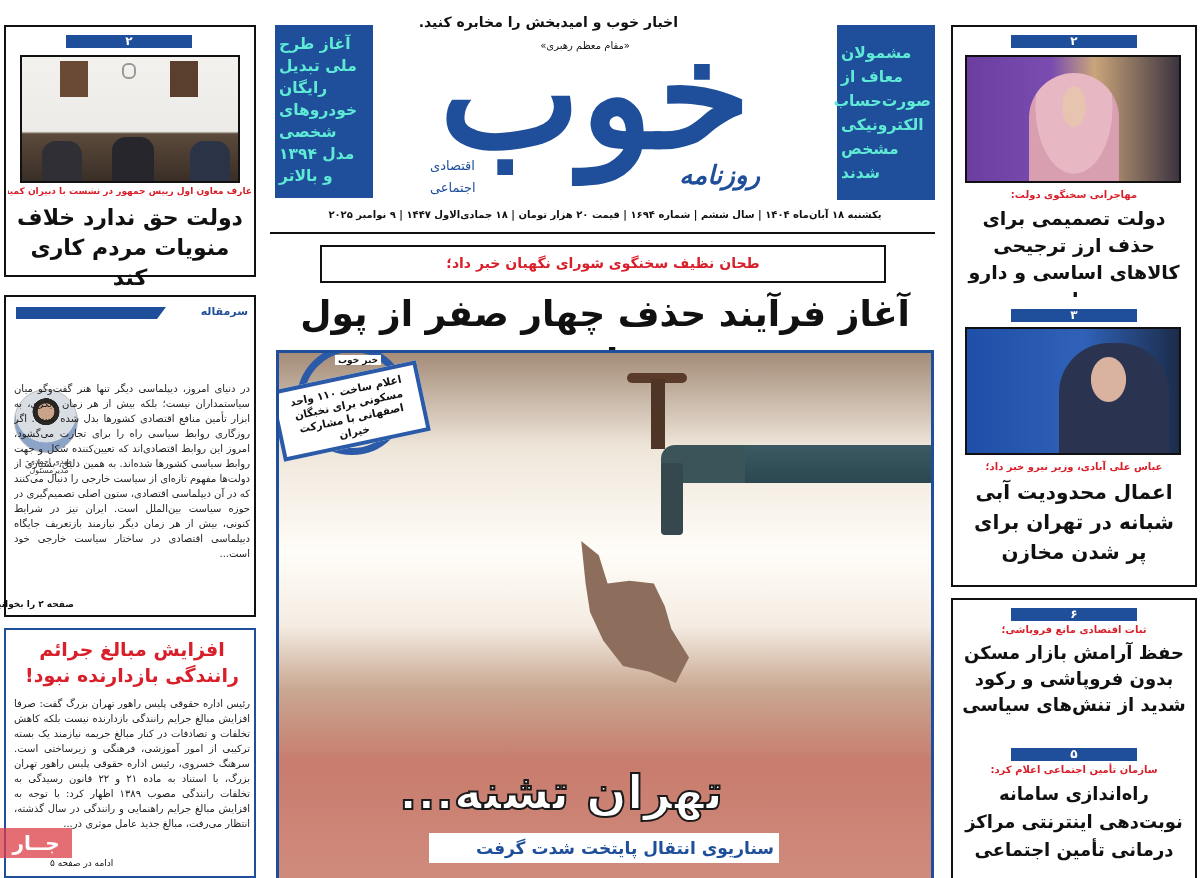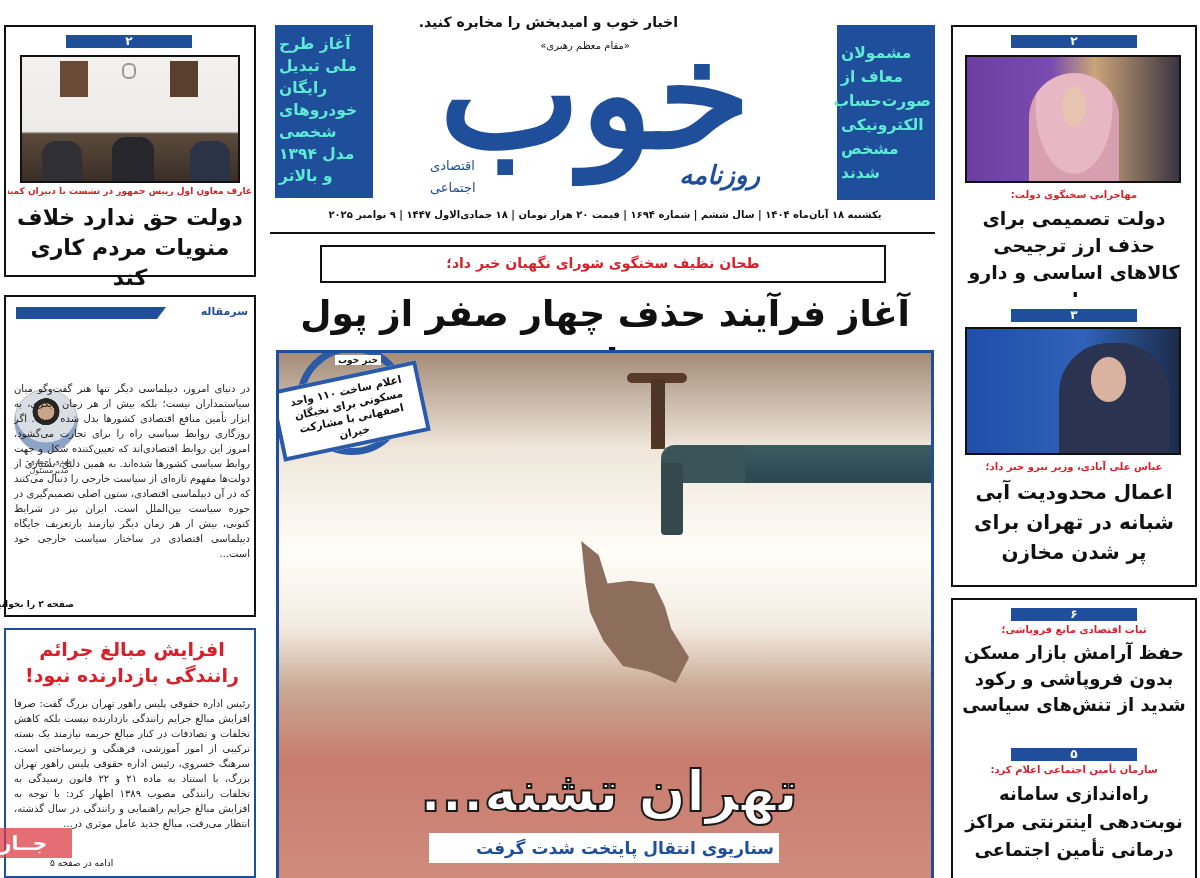--- a/index.html
+++ b/index.html
@@ -41,21 +41,21 @@
   <div class="abs" style="left:0;top:160px;width:86px;font-size:8px;text-align:center;color:#333;">مهدی احمدی- مدیرمسئول</div>
   <div class="abs body-text" style="left:8px;top:84px;width:236px;height:218px;overflow:hidden;shape-outside:none;padding-left:0;">در دنیای امروز، دیپلماسی دیگر تنها هنر گفت‌وگو میان سیاستمداران نیست؛ بلکه بیش از هر زمان دیگری، به ابزار تأمین منافع اقتصادی کشورها بدل شده است. اگر روزگاری روابط سیاسی راه را برای تجارت می‌گشود، امروز این روابط اقتصادی‌اند که تعیین‌کننده شکل و جهت روابط سیاسی کشورها شده‌اند. به همین دلیل، بسیاری از دولت‌ها مفهوم تازه‌ای از سیاست خارجی را دنبال می‌کنند که در آن دیپلماسی اقتصادی، ستون اصلی تصمیم‌گیری در حوزه سیاست بین‌الملل است. ایران نیز در شرایط کنونی، بیش از هر زمان دیگر نیازمند بازتعریف جایگاه دیپلماسی اقتصادی در ساختار سیاست خارجی خود است...</div>
   <div class="abs" style="right:180px;top:302px;font-size:9px;font-weight:bold;white-space:nowrap;">صفحه ۲ را بخوانید</div>
 </div>
 
 <div class="abs box" style="left:4px;top:628px;width:252px;height:250px;border-color:#1f4e9a;">
   <div class="abs" style="left:8px;top:6px;width:236px;font-size:19px;line-height:26px;font-weight:bold;color:#d81f2a;text-align:center;">افزایش مبالغ جرائم رانندگی بازدارنده نبود!</div>
   <div class="abs body-text" style="left:8px;top:66px;width:236px;height:160px;overflow:hidden;">رئیس اداره حقوقی پلیس راهور تهران بزرگ گفت: صرفا افزایش مبالغ جرایم رانندگی بازدارنده نیست بلکه کاهش تخلفات و تصادفات در کنار مبالغ جریمه نیازمند یک بسته ترکیبی از امور آموزشی، فرهنگی و زیرساختی است. سرهنگ خسروی، رئیس اداره حقوقی پلیس راهور تهران بزرگ، با استناد به ماده ۲۱ و ۲۲ قانون رسیدگی به تخلفات رانندگی مصوب ۱۳۸۹ اظهار کرد: با توجه به افزایش مبالغ جرایم راهنمایی و رانندگی در سال گذشته، انتظار می‌رفت، مبالغ جدید عامل موثری در...</div>
   <div class="abs" style="left:8px;top:228px;font-size:9px;font-weight:normal;padding-left:36px;">ادامه در صفحه ۵</div>
 </div>
-<div class="abs" style="left:0;top:828px;width:72px;height:30px;background:rgba(220,60,70,0.75);color:#fff;font-weight:bold;font-size:20px;text-align:left;line-height:30px;">جــار</div>
+<div class="abs" style="left:0;top:828px;width:72px;height:30px;background:rgba(220,60,70,0.75);color:#fff;font-weight:bold;font-size:20px;text-align:center;line-height:30px;">جــار</div>
 
 <div class="abs bluebox" style="left:275px;top:25px;width:98px;height:173px;padding:8px 4px;font-size:15.5px;line-height:22px;">آغاز طرح ملی تبدیل رایگان خودروهای شخصی مدل ۱۳۹۴ و بالاتر</div>
 
 <div class="abs" style="left:380px;top:0;width:450px;height:210px;">
   <div class="abs" style="right:152px;top:14px;font-size:14px;font-weight:bold;white-space:nowrap;">اخبار خوب و امیدبخش را مخابره کنید.</div>
   <div class="abs" style="right:200px;top:40px;font-size:10px;white-space:nowrap;">«مقام معظم رهبری»</div>
   <div class="abs" style="left:50px;top:-6px;width:330px;font-family:'DejaVu Serif',serif;font-size:150px;line-height:200px;font-weight:bold;color:#1f4e9a;text-align:center;">خوب</div>
   <div class="abs" style="right:70px;top:160px;font-size:26px;font-weight:bold;font-style:italic;color:#1f4e9a;">روزنامه</div>
   <div class="abs" style="left:50px;top:158px;font-size:13px;color:#1f4e9a;letter-spacing:2px;">اقتصادی</div>
   <div class="abs" style="left:50px;top:180px;font-size:13px;color:#1f4e9a;letter-spacing:2px;">اجتماعی</div>
@@ -78,21 +78,21 @@
   <div class="abs" style="left:348px;top:20px;width:60px;height:10px;background:#5a3b2a;border-radius:5px;"></div>
   <div class="abs" style="left:372px;top:26px;width:14px;height:70px;background:#4e3526;"></div>
   <div class="abs" style="left:300px;top:188px;width:110px;height:142px;background:#8d6e5c;clip-path:polygon(2% 0,18% 10%,26% 30%,46% 28%,68% 30%,78% 46%,84% 62%,100% 82%,88% 100%,64% 92%,40% 88%,22% 70%,10% 50%,6% 30%);"></div>
 
   <div class="abs" style="left:0;top:0;width:150px;height:110px;">
     <div class="abs" style="left:18px;top:-8px;width:110px;height:110px;border:7px solid #2a5aa8;border-radius:50%;"></div>
     <div class="abs" style="left:56px;top:2px;font-size:9px;font-weight:bold;background:#fff;padding:0 3px;">خبر خوب</div>
     <div class="abs" style="left:-4px;top:22px;width:150px;background:#fff;border:4px solid #2a5aa8;font-size:10.5px;line-height:14px;font-weight:bold;text-align:center;padding:4px 6px;transform:rotate(-12deg);">اعلام ساخت ۱۱۰ واحد مسکونی برای نخبگان اصفهانی با مشارکت خیران</div>
   </div>
 
-  <div class="abs" style="left:120px;top:404px;width:420px;font-size:56px;font-weight:bold;color:#fff;text-align:center;-webkit-text-stroke:2px #1a1a1a;line-height:70px;">تهران تشنه...</div>
+  <div class="abs" style="left:120px;top:404px;width:420px;font-size:48px;font-weight:bold;color:#fff;text-align:left;-webkit-text-stroke:2px #1a1a1a;line-height:70px;">تهران تشنه...</div>
   <div class="abs" style="left:150px;top:480px;width:350px;height:30px;background:#fff;color:#1f4e9a;font-size:17px;font-weight:bold;text-align:center;line-height:30px;padding-left:42px;">سناریوی انتقال پایتخت شدت گرفت</div>
 </div>
 
 <div class="abs box" style="left:951px;top:25px;width:246px;height:272px;border-bottom:none;">
   <div class="abs numbar" style="left:58px;top:8px;width:126px;">۲</div>
   <div class="abs photo" style="left:12px;top:28px;width:216px;height:128px;background:linear-gradient(90deg,#6b3ea0 0%,#7a4cb0 40%,#caa57a 60%,#3c3440 100%);border:2px solid #111;">
     <div class="abs" style="left:62px;top:16px;width:90px;height:112px;background:radial-gradient(ellipse at 50% 30%,#e7c4b0 0 18%,#e8b7c4 19% 60%,#d89fb0 61%);border-radius:45px 45px 0 0;"></div>
   </div>
   <div class="abs kicker" style="left:0;top:162px;width:242px;font-size:10px;">مهاجرانی سخنگوی دولت:</div>
   <div class="abs hl" style="left:4px;top:178px;width:234px;font-size:19px;line-height:27px;">دولت تصمیمی برای حذف ارز ترجیحی کالاهای اساسی و دارو ندارد</div>

